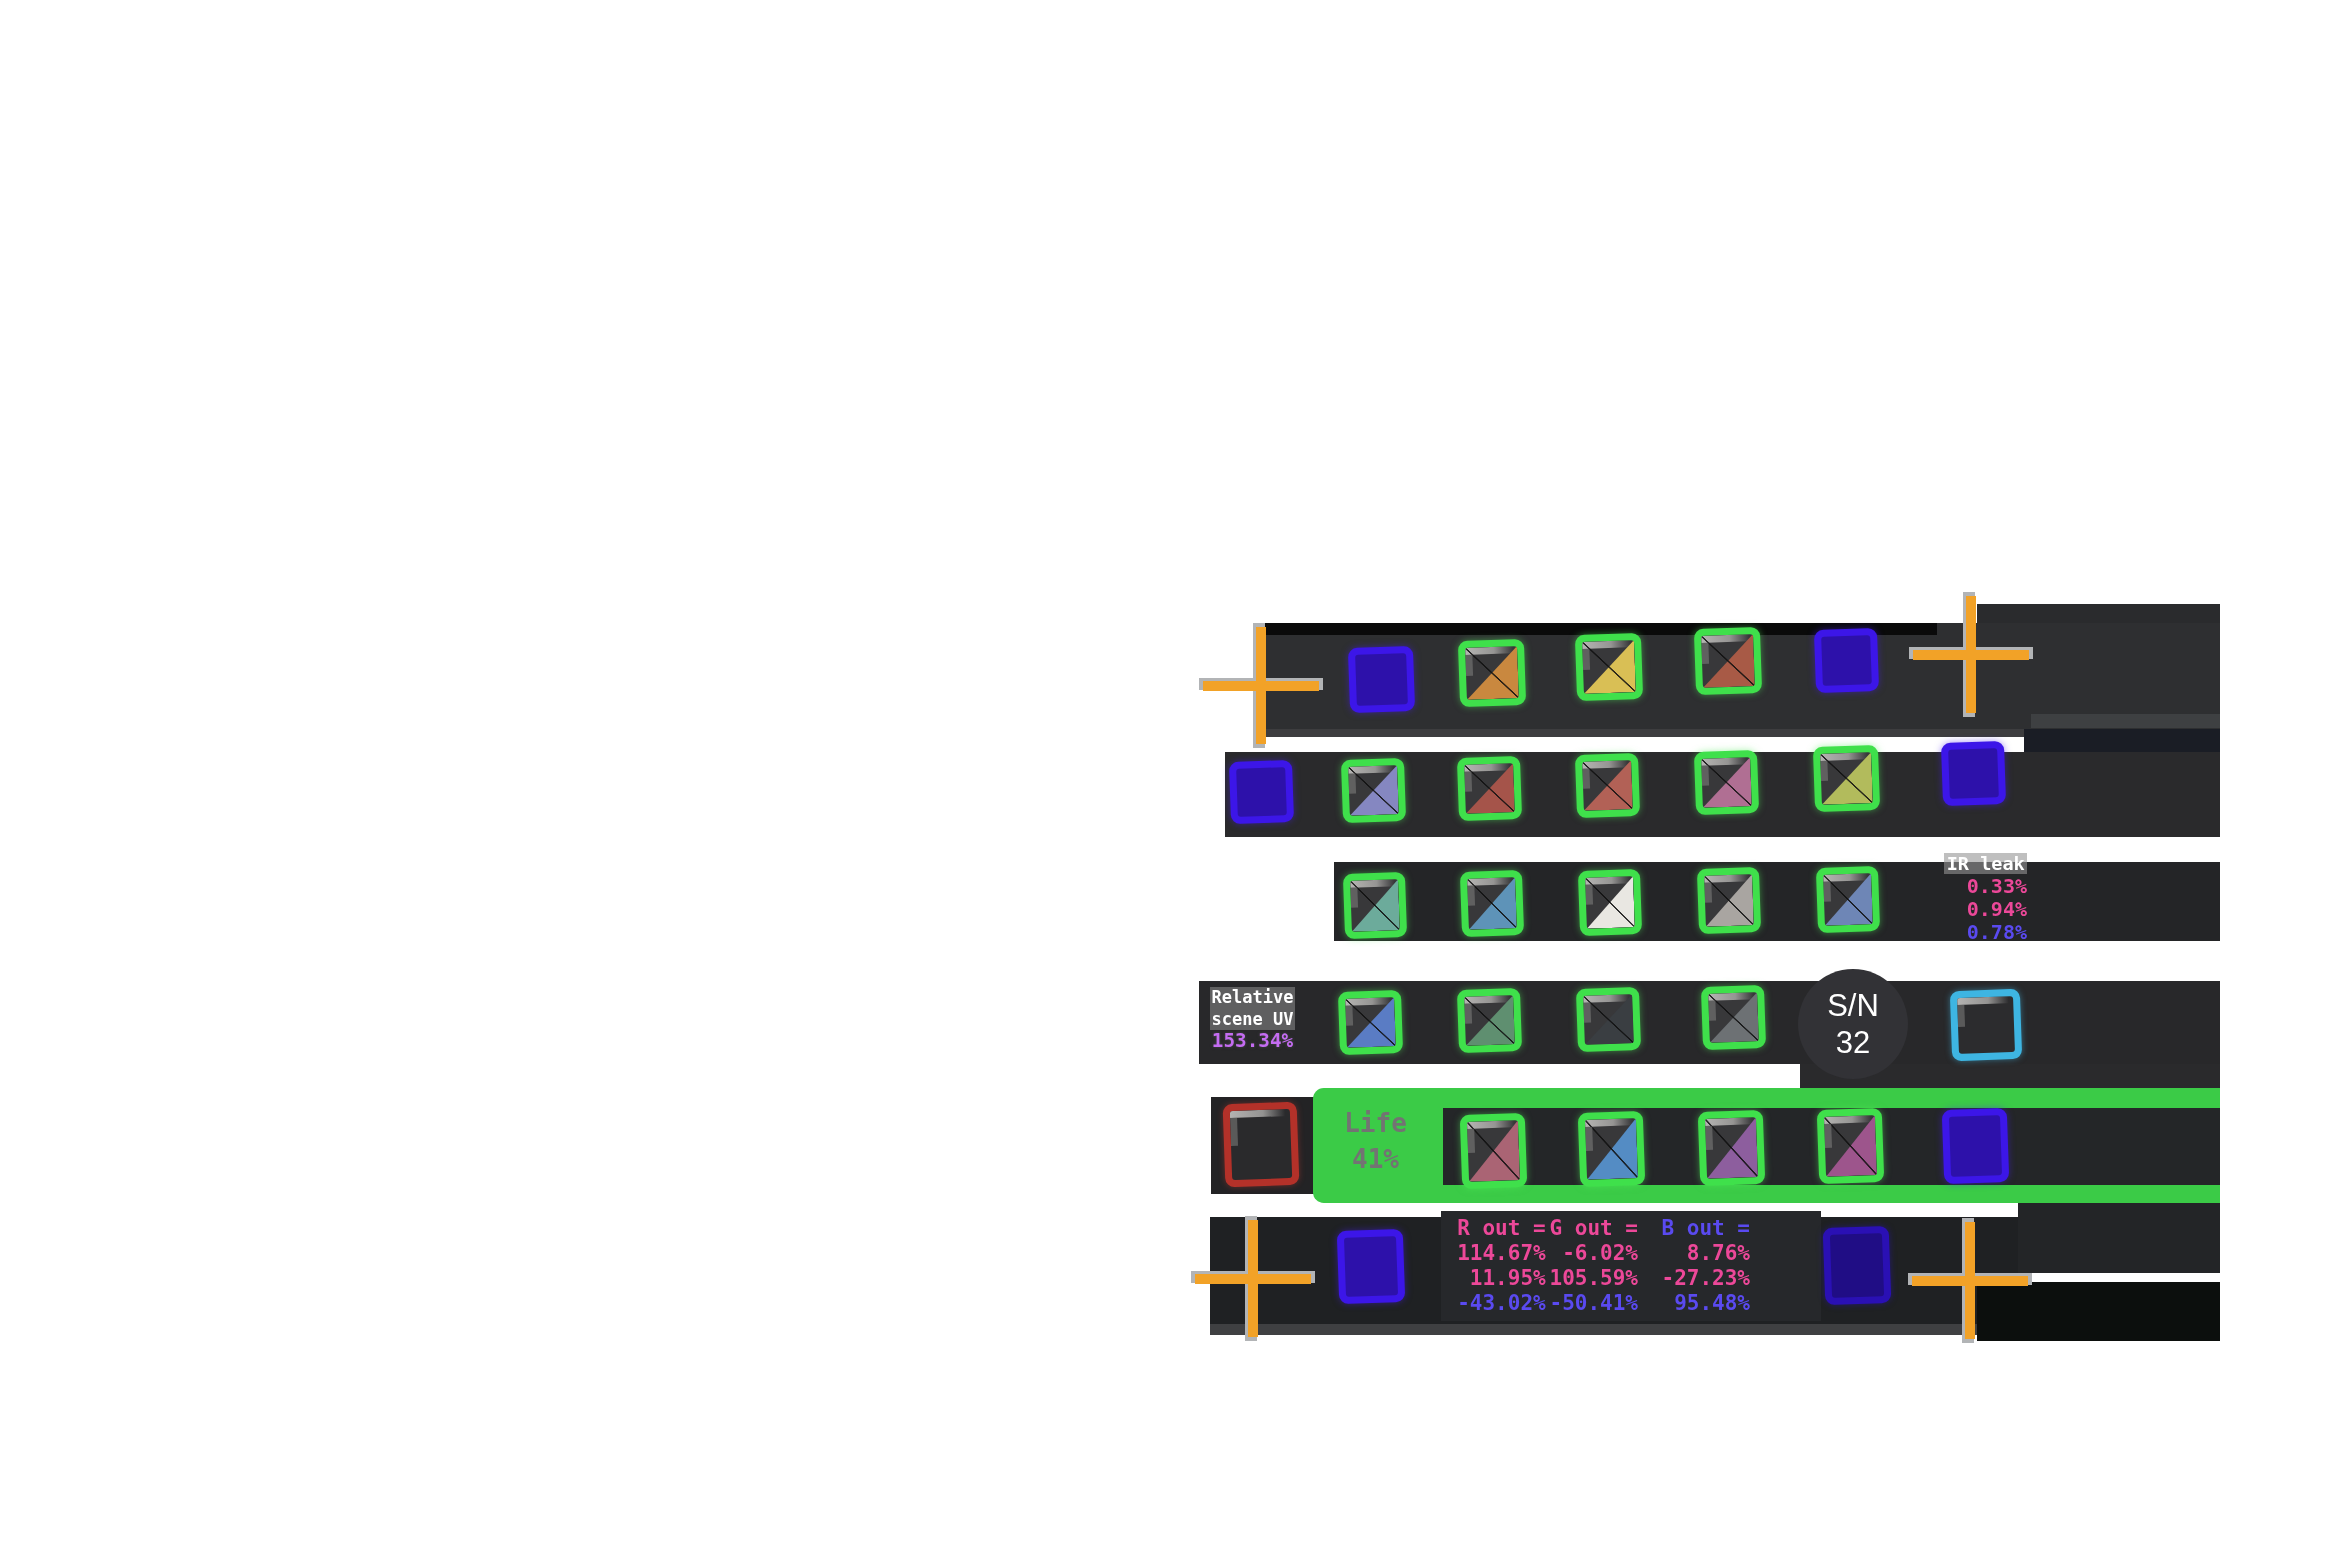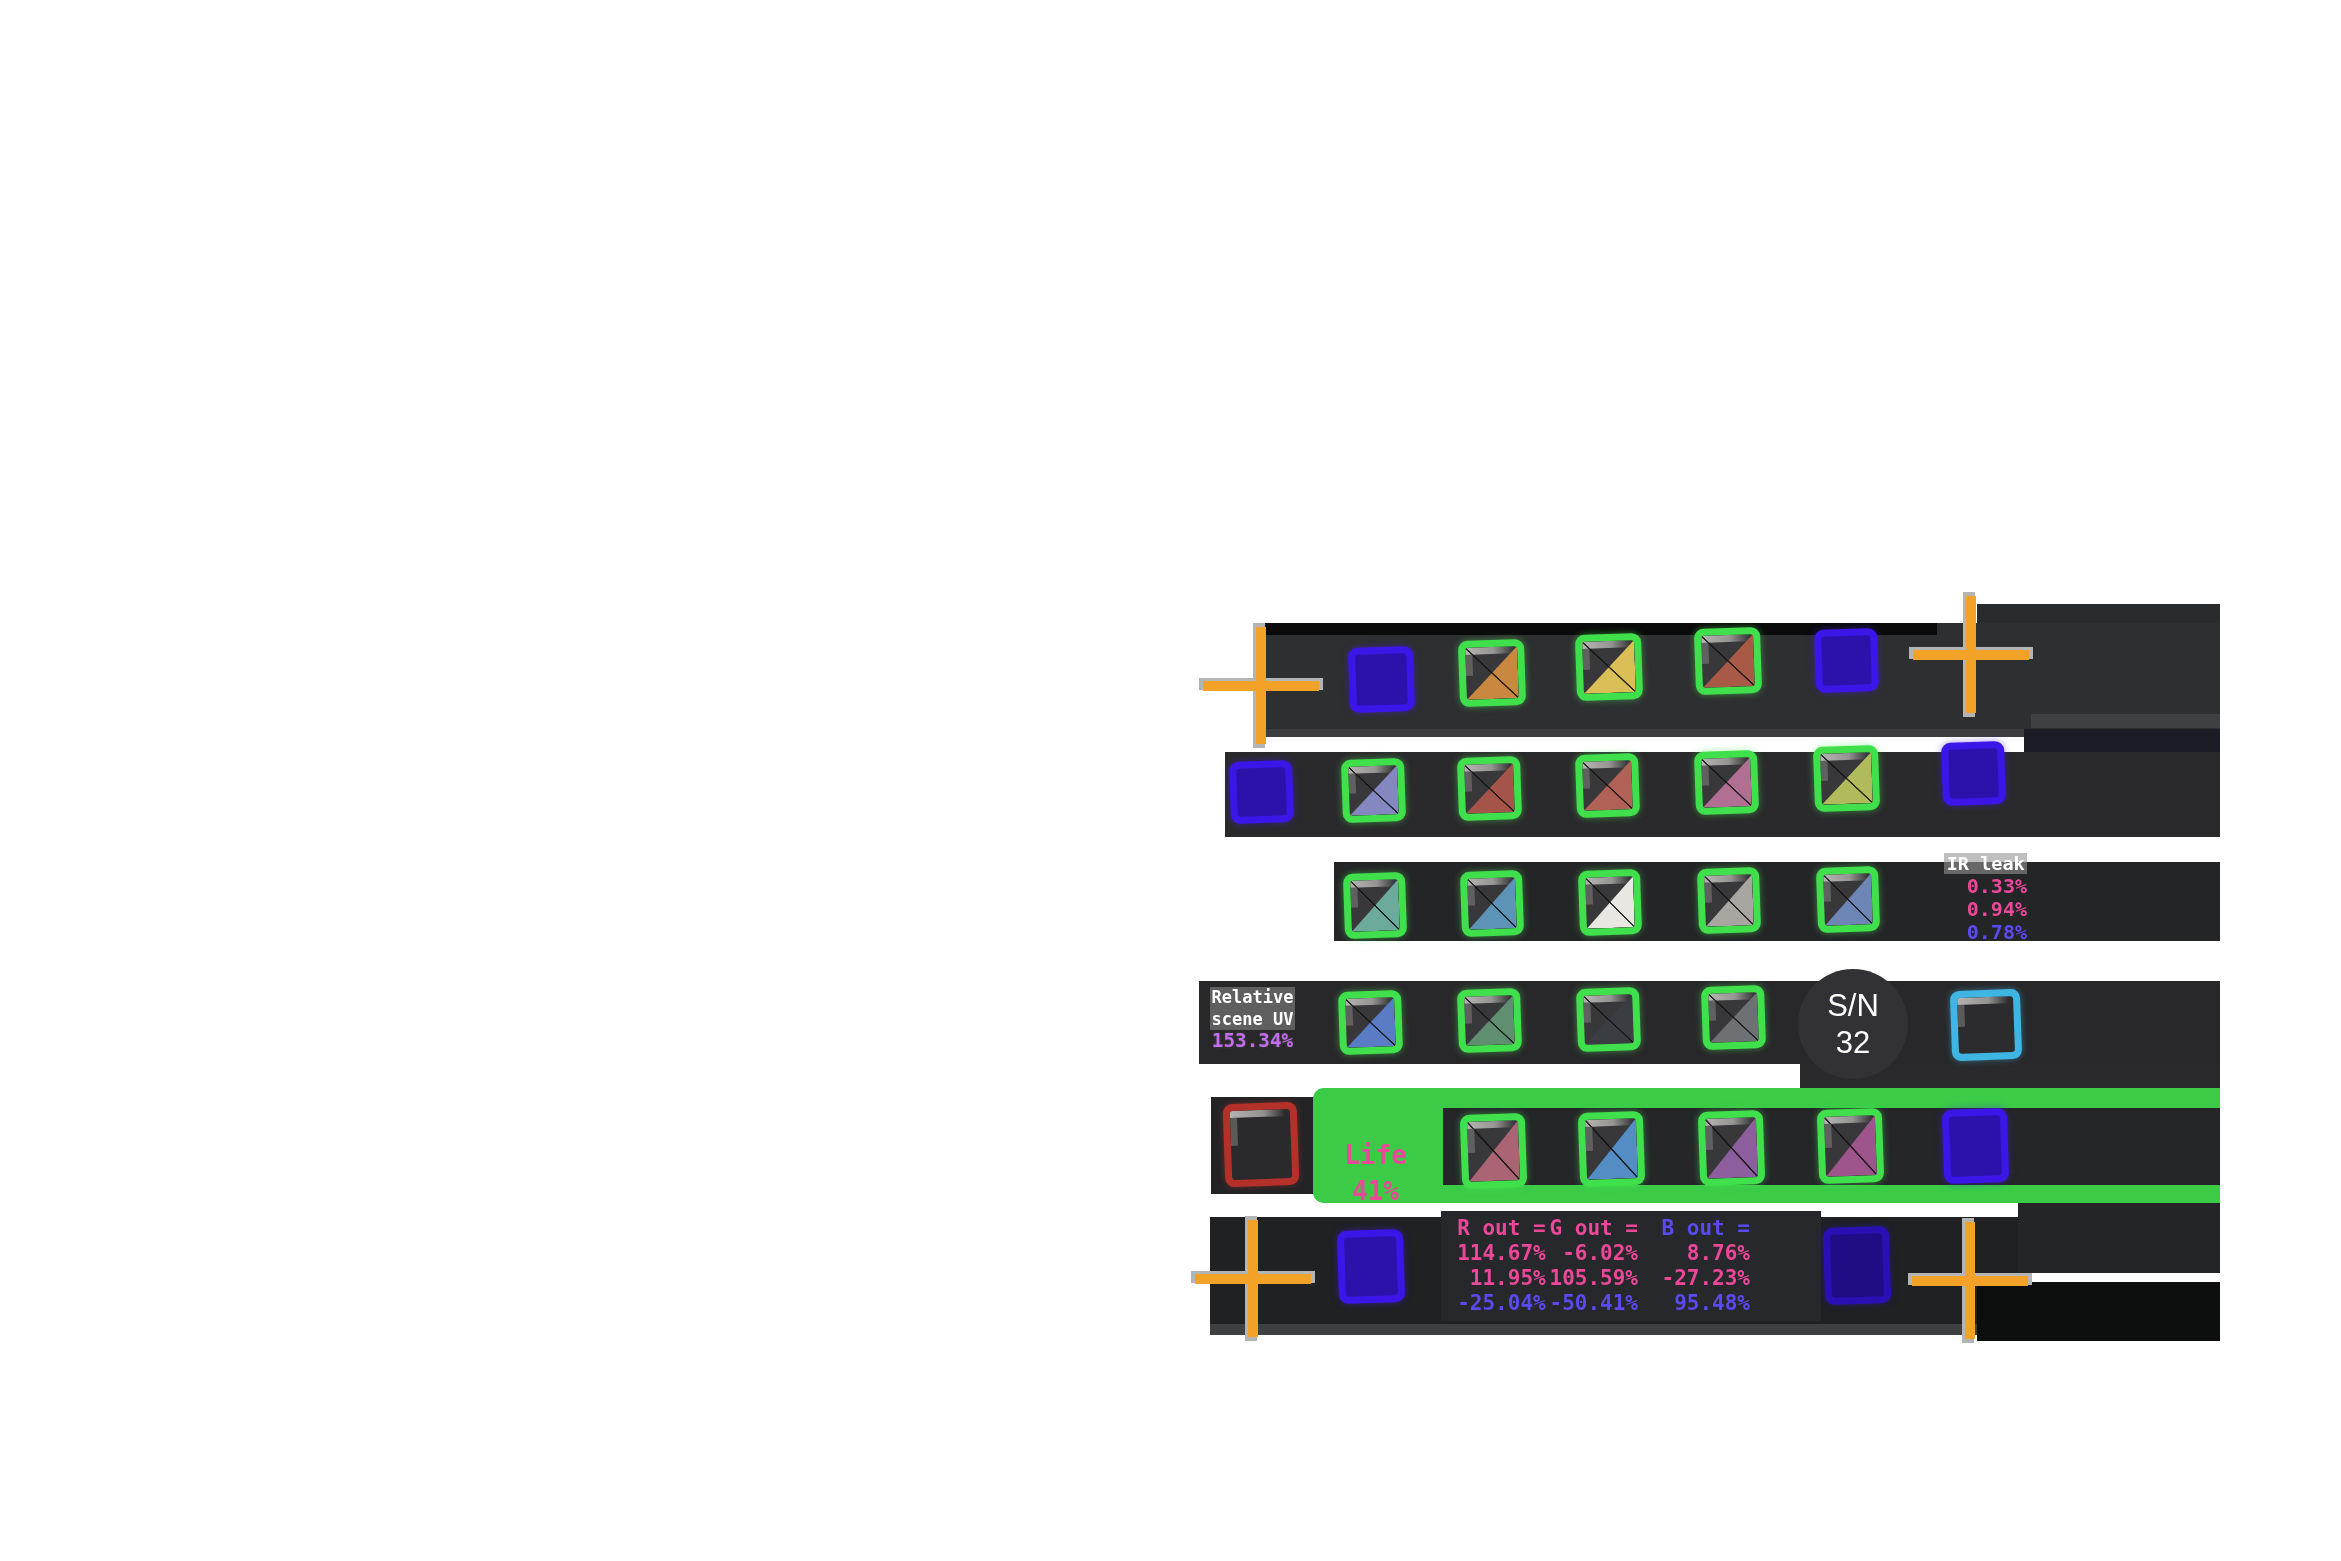--- a/index.html
+++ b/index.html
@@ -54,21 +54,21 @@
       text-shadow:0 0 3.1px rgba(80,80,80,.8);}
 
   
   #sn{position:absolute;left:1798px;top:969px;width:110px;height:110px;border-radius:50%;
       background:#323236;color:#ffffff;display:flex;flex-direction:column;
       align-items:center;justify-content:center;
       font-family:"Liberation Sans", sans-serif;font-size:31px;line-height:37px;}
 
   
   #life{position:absolute;left:1313px;top:1105px;width:125px;text-align:center;
-      color:#ec4899;font-size:26px;font-weight:600;line-height:36px;margin-top:32px;}
+      color:#737373;font-size:26px;font-weight:600;line-height:36px;}
 
   
   #rgb{position:absolute;left:1441px;top:1211px;width:380px;height:110px;background:#26282b;}
   #rgb .col{position:absolute;top:4.6px;width:97px;text-align:right;
       font-size:21px;font-weight:600;line-height:25px;}
   #rgb .col span{display:block;}
   #rgb .c0{left:7.7px;} #rgb .c1{left:100px;} #rgb .c2{left:212px;}
 </style>
 </head>
 <body>
@@ -117,21 +117,21 @@
     <div id="life">
       <span>Life</span><br>
       <span>41%</span>
     </div>
 
     <div id="rgb">
       <div class="col c0">
         <span class="c-red">R out =</span>
         <span class="c-red">114.67%</span>
         <span class="c-green">11.95%</span>
-        <span class="c-blue">-25.04%</span>
+        <span class="c-blue">-43.02%</span>
       </div>
       <div class="col c1">
         <span class="c-green">G out =</span>
         <span class="c-red">-6.02%</span>
         <span class="c-green">105.59%</span>
         <span class="c-blue">-50.41%</span>
       </div>
       <div class="col c2">
         <span class="c-blue">B out =</span>
         <span class="c-red">8.76%</span>

